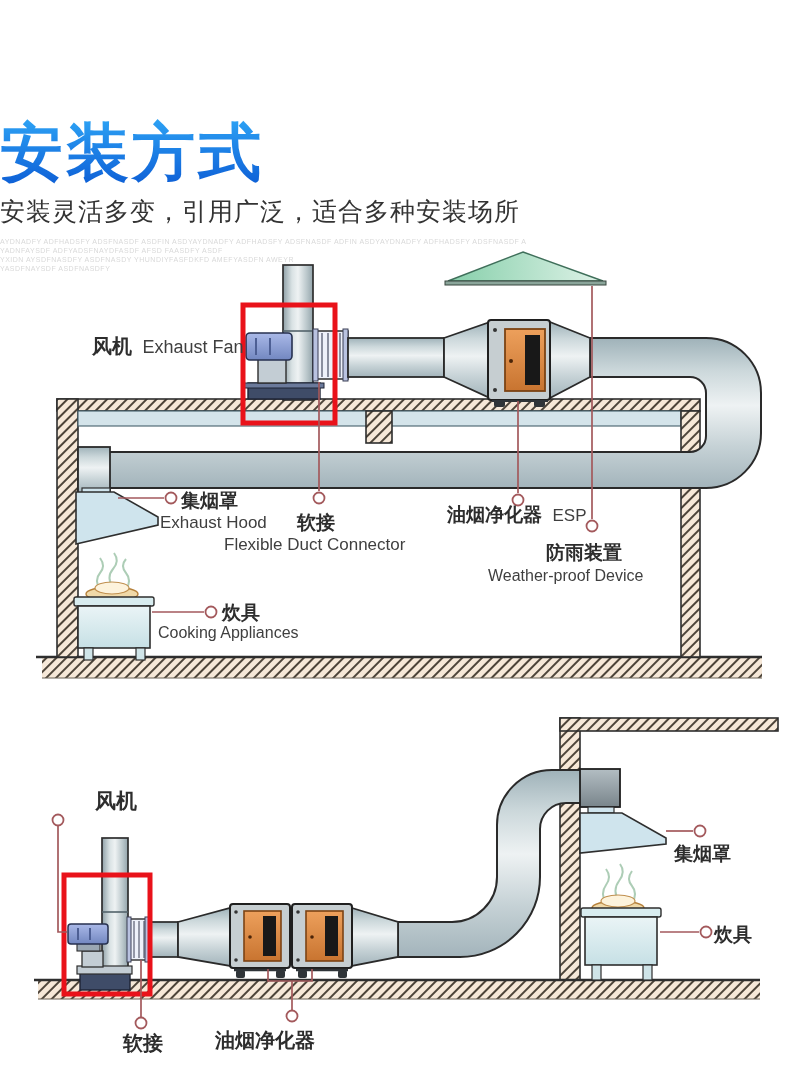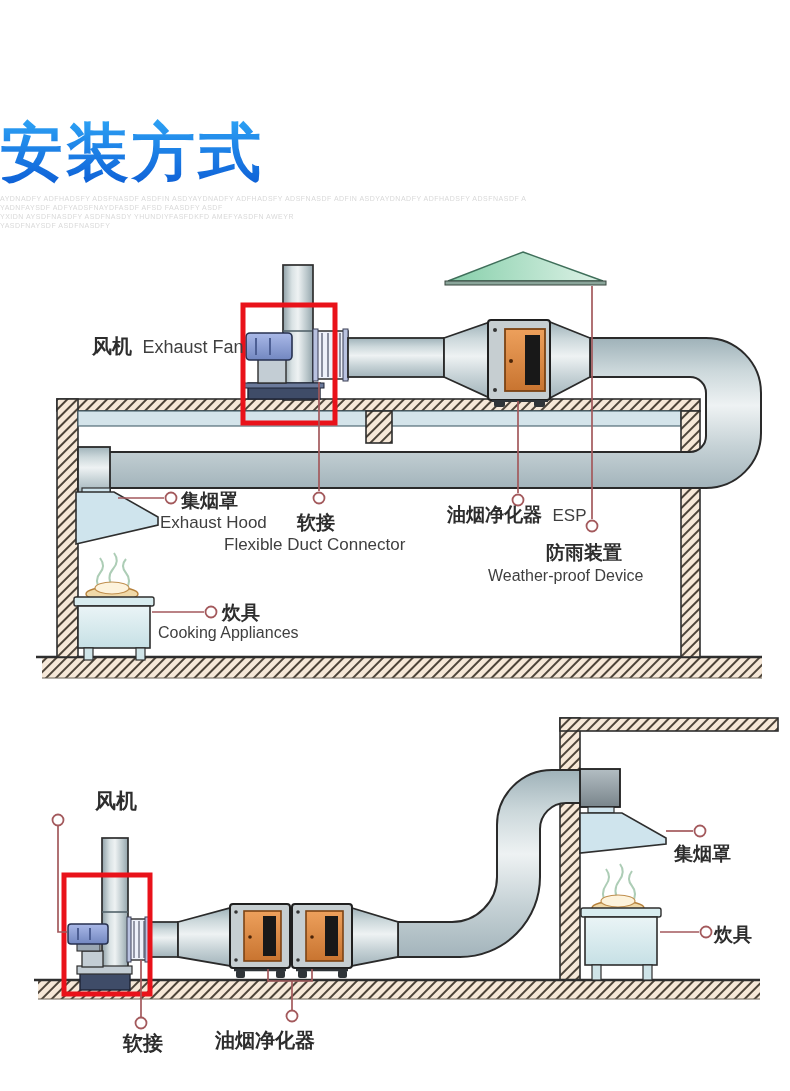--- a/index.html
+++ b/index.html
@@ -19,20 +19,21 @@
   .leader{stroke:#a3595c;stroke-width:1.7;fill:none;}
   .lcirc{fill:#ffffff;stroke:#a3595c;stroke-width:1.8;}
 </style>
 </head>
 <body>
 
 <div class="stage">
 
   <div class="header">
     <h1 class="title">安装方式</h1>
+    <div class="subtitle">安装灵活多变，引用广泛，适合多种安装场所</div>
     <div class="watermark">
       <div>AYDNADFY ADFHADSFY ADSFNASDF ASDFIN ASDYAYDNADFY ADFHADSFY ADSFNASDF ADFIN ASDYAYDNADFY ADFHADSFY ADSFNASDF A</div>
       <div>YADNFAYSDF ADFYADSFNAYDFASDF AFSD FAASDFY ASDF</div>
       <div>YXIDN AYSDFNASDFY ASDFNASDY YHUNDIYFASFDKFD AMEFYASDFN AWEYR</div>
       <div>YASDFNAYSDF ASDFNASDFY</div>
     </div>
   </div>
 
   <svg id="d1" width="790" height="450" viewBox="0 240 790 450">
     <defs>

